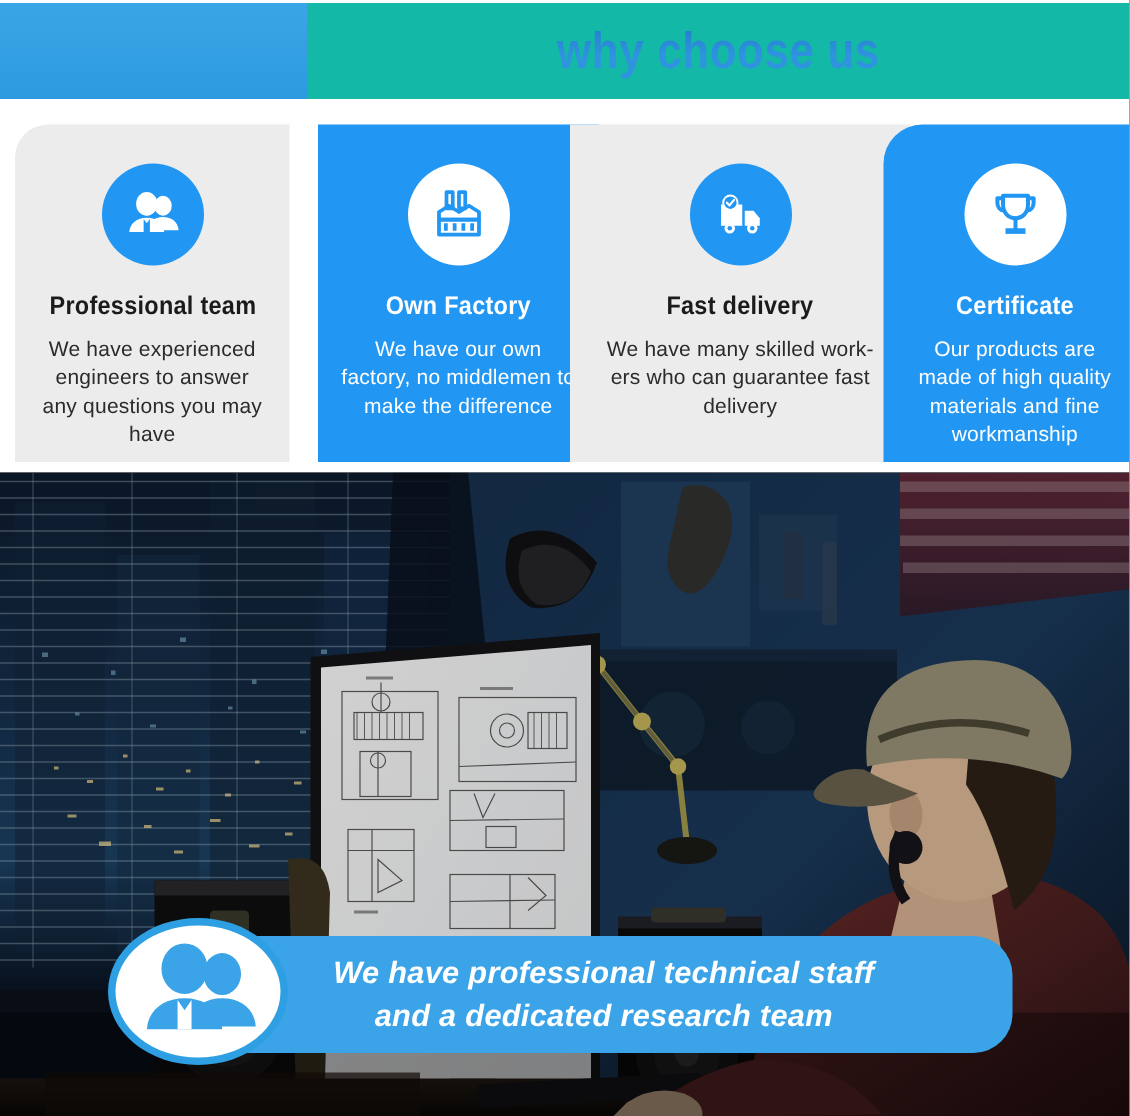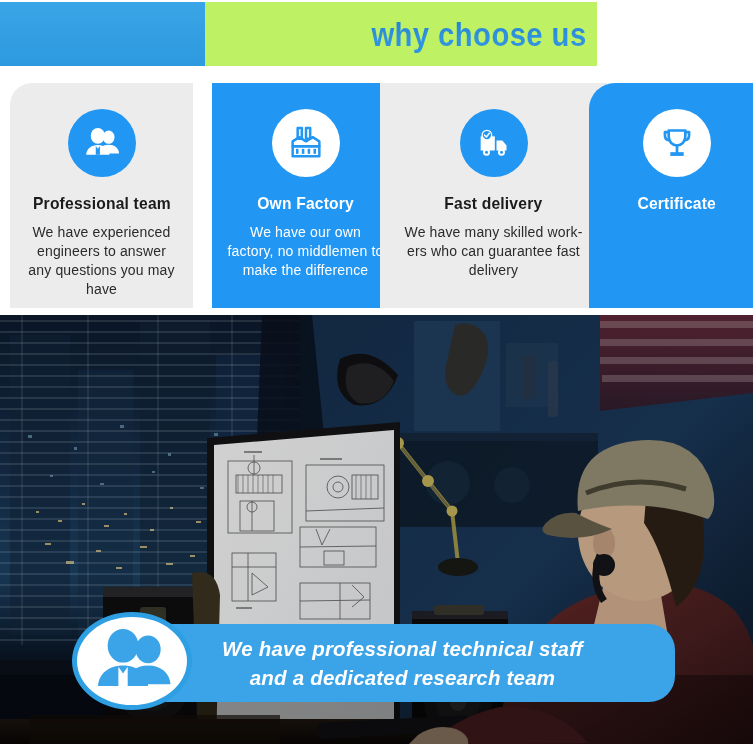--- a/index.html
+++ b/index.html
@@ -6,22 +6,22 @@
   body{
     width:753px;height:744px;overflow:hidden;
     background:#ffffff;
     font-family:"Liberation Sans","DejaVu Sans",sans-serif;
     -webkit-font-smoothing:antialiased;
   }
   .page{position:relative;width:753px;height:744px;overflow:hidden;background:#fff;}
 
   
   .header{
-    position:absolute;left:0;top:2px;width:597px;height:64px;
-    background:#bef264;
+    position:absolute;left:0;top:2px;width:753px;height:64px;
+    background:#14b8a6;
   }
   .header-blue{
     position:absolute;left:0;top:0;width:205px;height:64px;
     background:#2f9fe3;
     background-image:linear-gradient(180deg,#3aa5e6 0%,#2d9adf 100%);
   }
   .header-title{
     position:absolute;left:205px;top:0;width:548px;height:64px;
     display:flex;align-items:center;justify-content:center;
     font-family:"Liberation Sans Narrow","Liberation Sans",sans-serif;
@@ -204,20 +204,21 @@
           <g fill="none" stroke="#2196f3" stroke-width="3.2" stroke-linejoin="round" stroke-linecap="round">
             <path d="M14 9h20v7c0 6.5-4.2 11-10 11s-10-4.5-10-11z"></path>
             <path d="M14 11h-4.5v3.5c0 3.6 2.2 6 5 6.2"></path>
             <path d="M34 11h4.5v3.5c0 3.6-2.2 6-5 6.2"></path>
             <path d="M24 27v8"></path>
           </g>
           <rect x="16" y="35" width="16" height="4.5" fill="#2196f3"></rect>
         </svg>
       </div>
       <div class="card-title light">Certificate</div>
+      <div class="card-desc light">Our products are made of high quality materials and fine workmanship</div>
     </div>
 
   </div>
 
   <div class="photo">
     <svg viewBox="0 0 753 429" preserveAspectRatio="none" aria-hidden="true">
       <defs>
         <linearGradient id="nightWin" x1="0" y1="0" x2="0" y2="1">
           <stop offset="0%" stop-color="#0d1b2e"></stop>
           <stop offset="45%" stop-color="#16304d"></stop>

